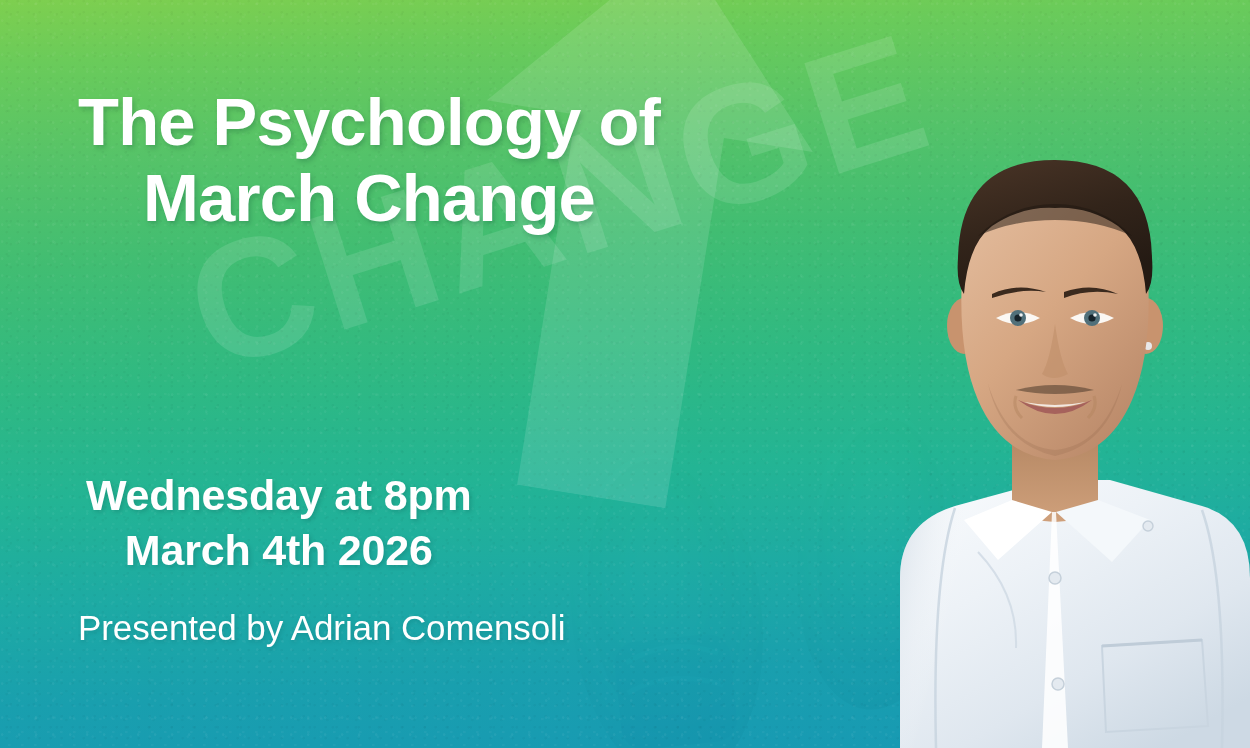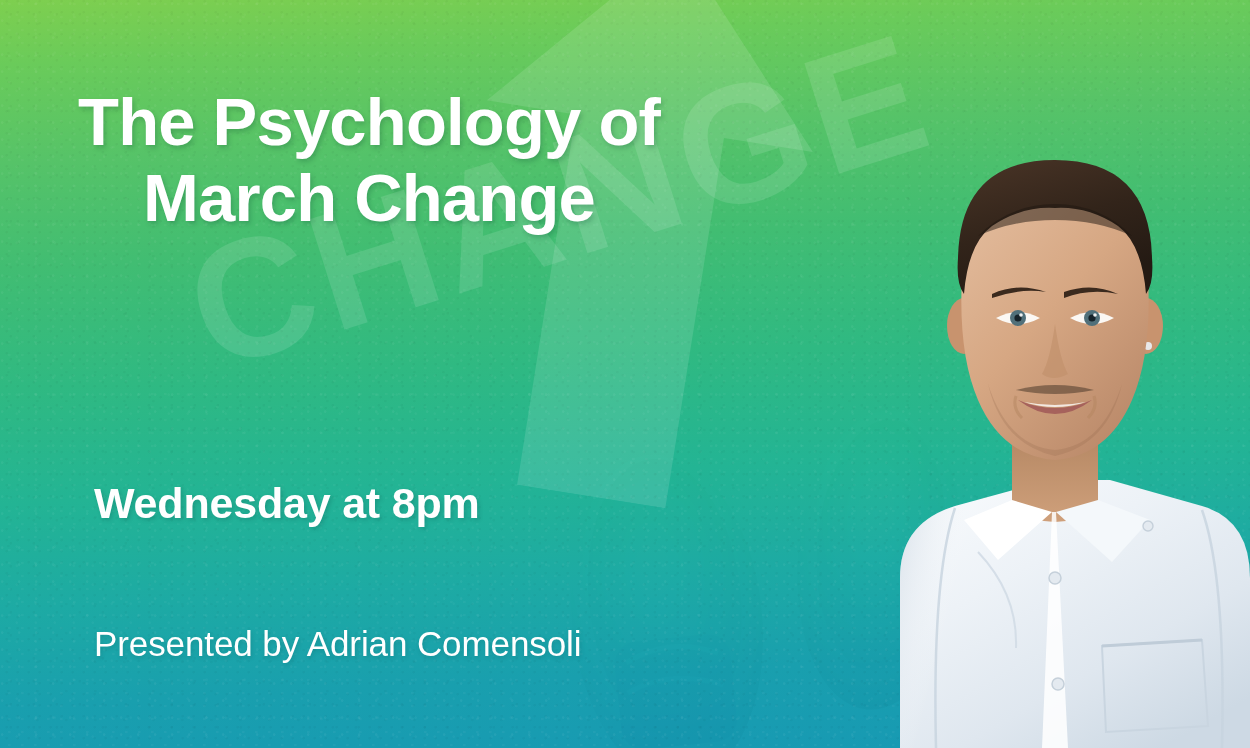--- a/index.html
+++ b/index.html
@@ -123,35 +123,35 @@
     letter-spacing: -0.8px;
     color: #ffffff;
     text-shadow: 2px 3px 5px rgba(0, 60, 40, .22);
   }
   .title .line { display: block; }
 
   .datetime {
     position: absolute;
     top: 448px;
     left: 0;
-    margin: 16px;
+    margin: 8px;
     font-size: 43px;
     font-weight: 700;
     line-height: 1.28;
     letter-spacing: -0.2px;
     color: #ffffff;
     text-shadow: 2px 2px 4px rgba(0, 60, 60, .20);
   }
   .datetime .line { display: block; }
 
   .presenter {
     position: absolute;
     top: 596px;
     left: 0;
-    margin: 16px;
+    margin: 0;
     font-size: 35px;
     font-weight: 400;
     letter-spacing: -0.1px;
     color: #ffffff;
     text-shadow: 1px 2px 4px rgba(0, 60, 60, .18);
   }
 </style>
 </head>
 <body>
 
@@ -302,18 +302,19 @@
 
   <div class="copy">
 
     <h1 class="title">
       <span class="line">The Psychology of</span>
       <span class="line">March Change</span>
     </h1>
 
     <p class="datetime">
       <span class="line">Wednesday at 8pm</span>
+      <span class="line">March 4th 2026</span>
     </p>
 
     <p class="presenter">Presented by Adrian Comensoli</p>
   </div>
 
 </div>
 
 </body></html>

